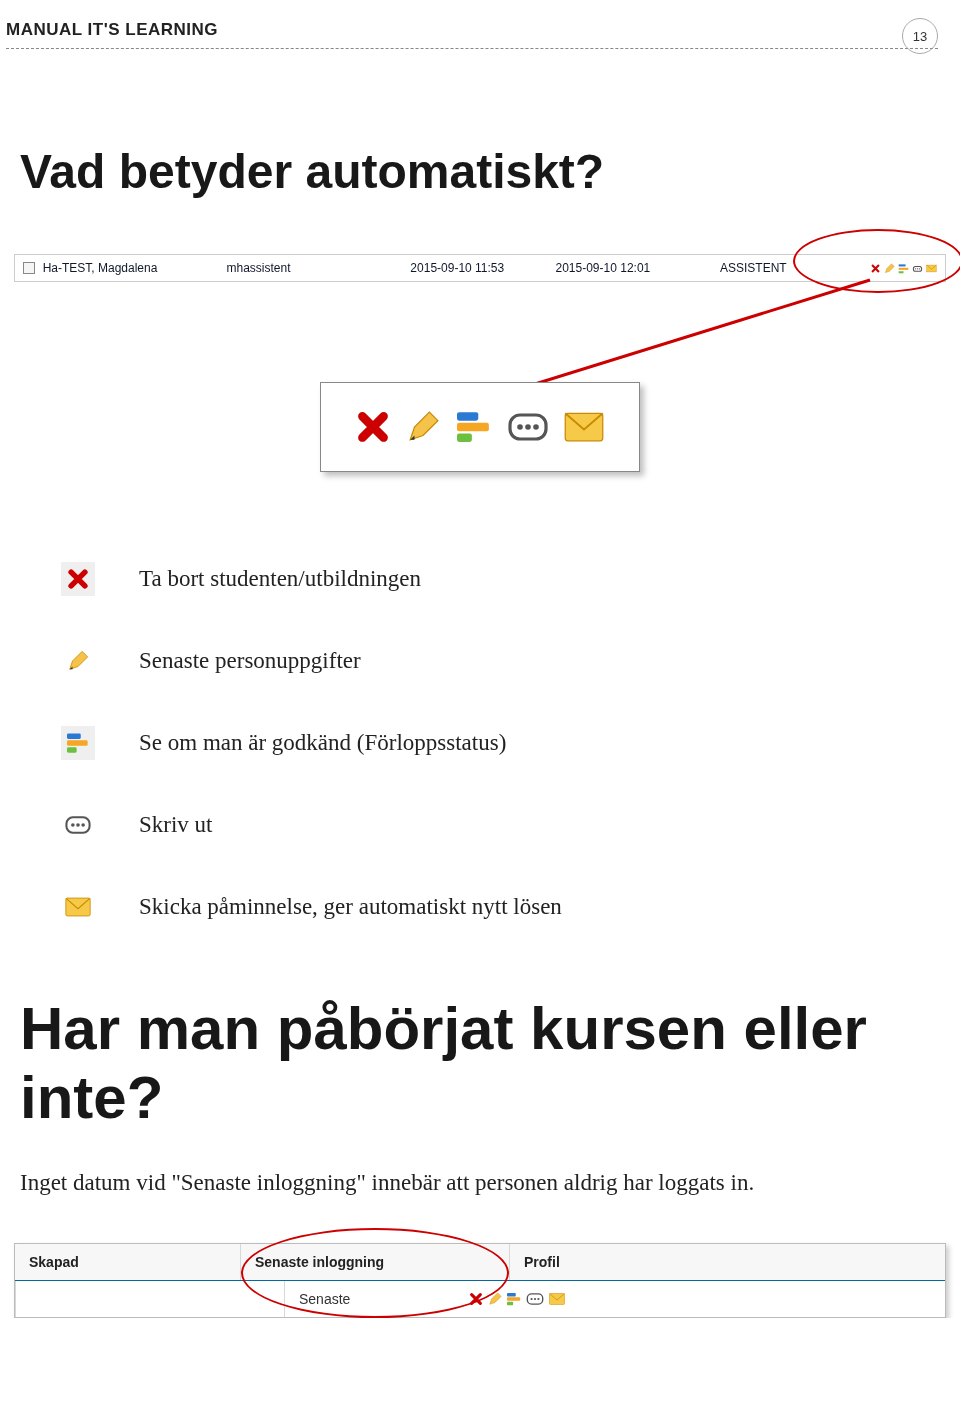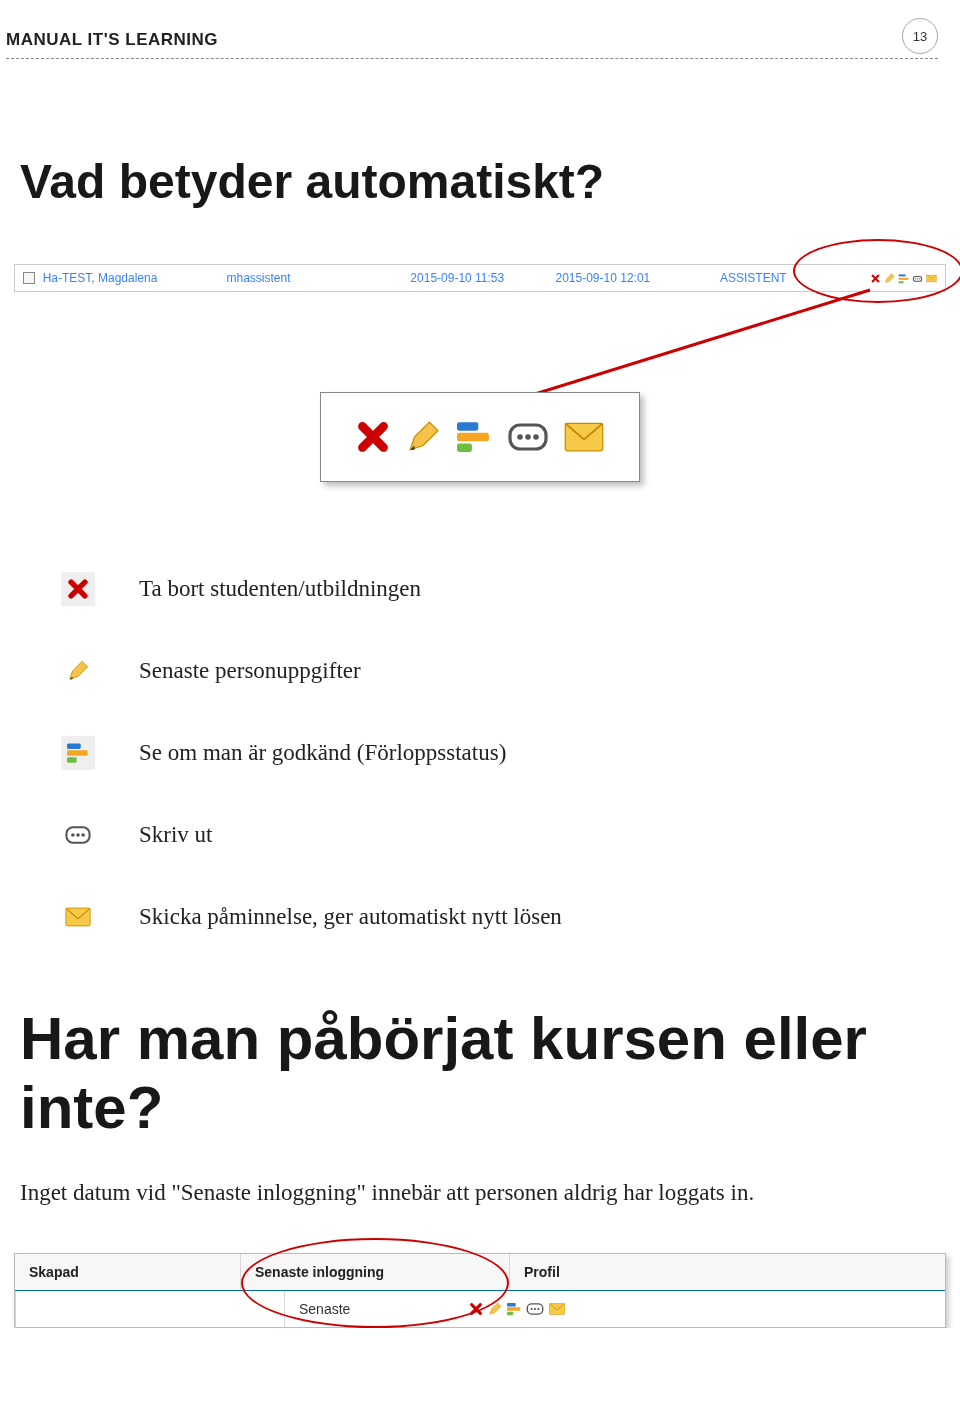--- a/index.html
+++ b/index.html
@@ -7,21 +7,20 @@
     font-family: Georgia, 'Times New Roman', serif;
     background: #fff;
     width: 960px;
     padding: 20px 0 0 0;
     color: #222;
   }
   .header {
     display: flex;
     align-items: center;
     padding: 0 10px 8px 6px;
-    margin-top: 10px;
   }
   .header-title {
     font-family: "Century Gothic", "Futura", Arial, sans-serif;
     font-weight: 700;
     font-size: 17px;
     letter-spacing: 0.5px;
     color: #222;
     flex: 1;
   }
   .header-rule {
@@ -65,21 +64,21 @@
   }
   
   .table-row {
     margin: 0 14px;
     border: 1px solid #ccc;
     background: #fff;
     display: flex;
     align-items: center;
     font-family: Arial, Helvetica, sans-serif;
     font-size: 12px;
-    color: #3b82f6;
+    color: #0f172a;
     height: 28px;
     padding: 0 8px;
     position: relative;
   }
   .table-row .cell { white-space: nowrap; }
   .cb { width:12px;height:12px;border:1px solid #888;background:#f5f5f5; margin-right:8px; }
   .table-row .name { width: 190px; }
   .table-row .user { width: 190px; }
   .table-row .dt1  { width: 150px; }
   .table-row .dt2  { width: 170px; }

